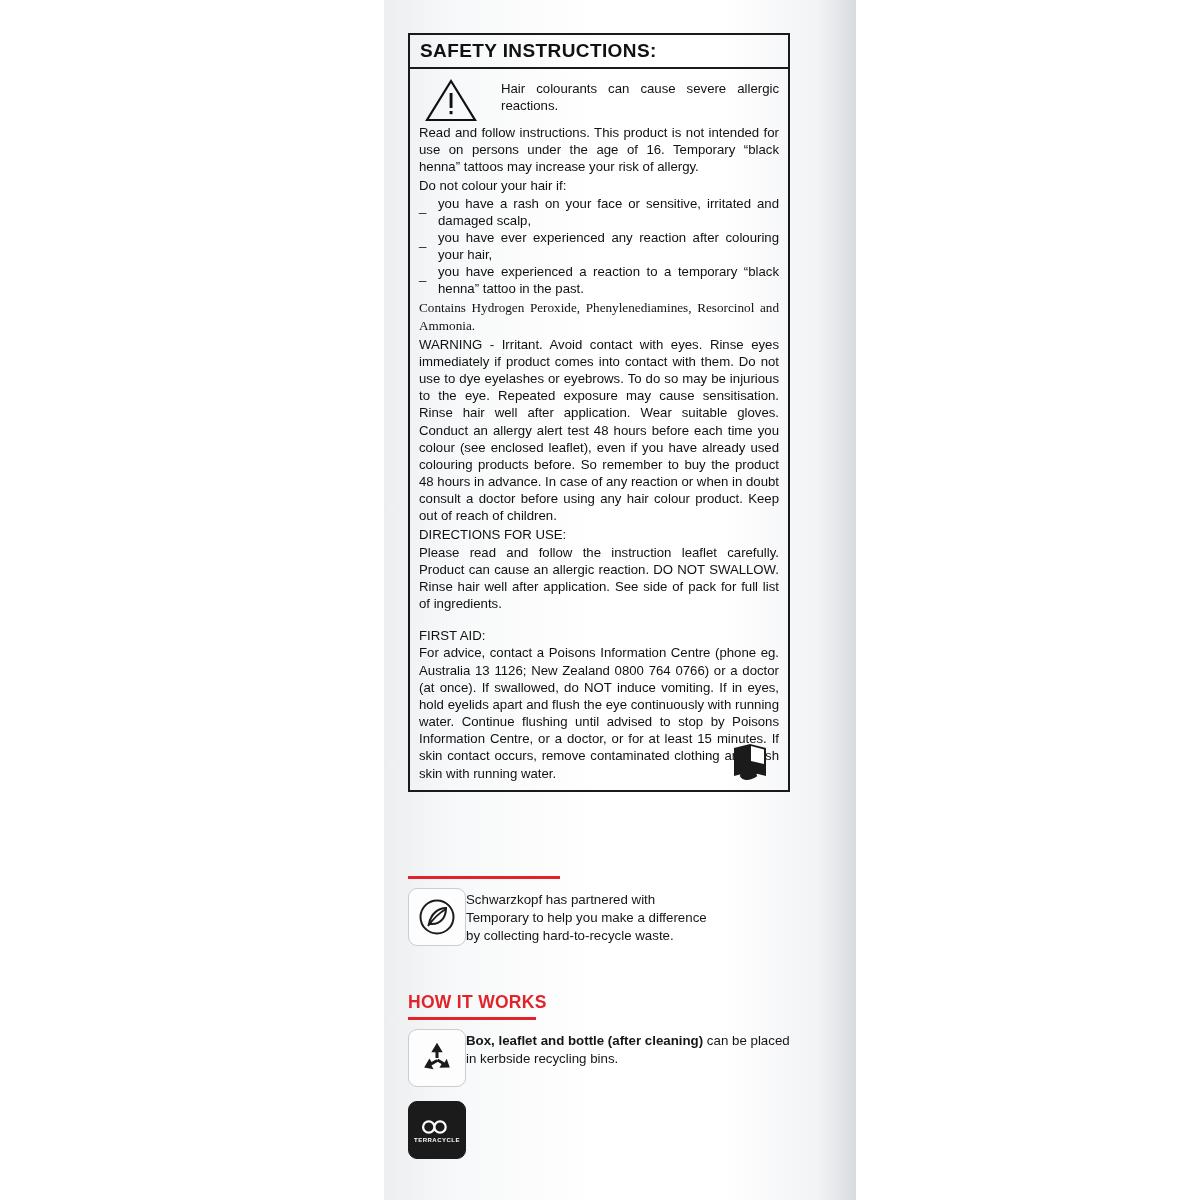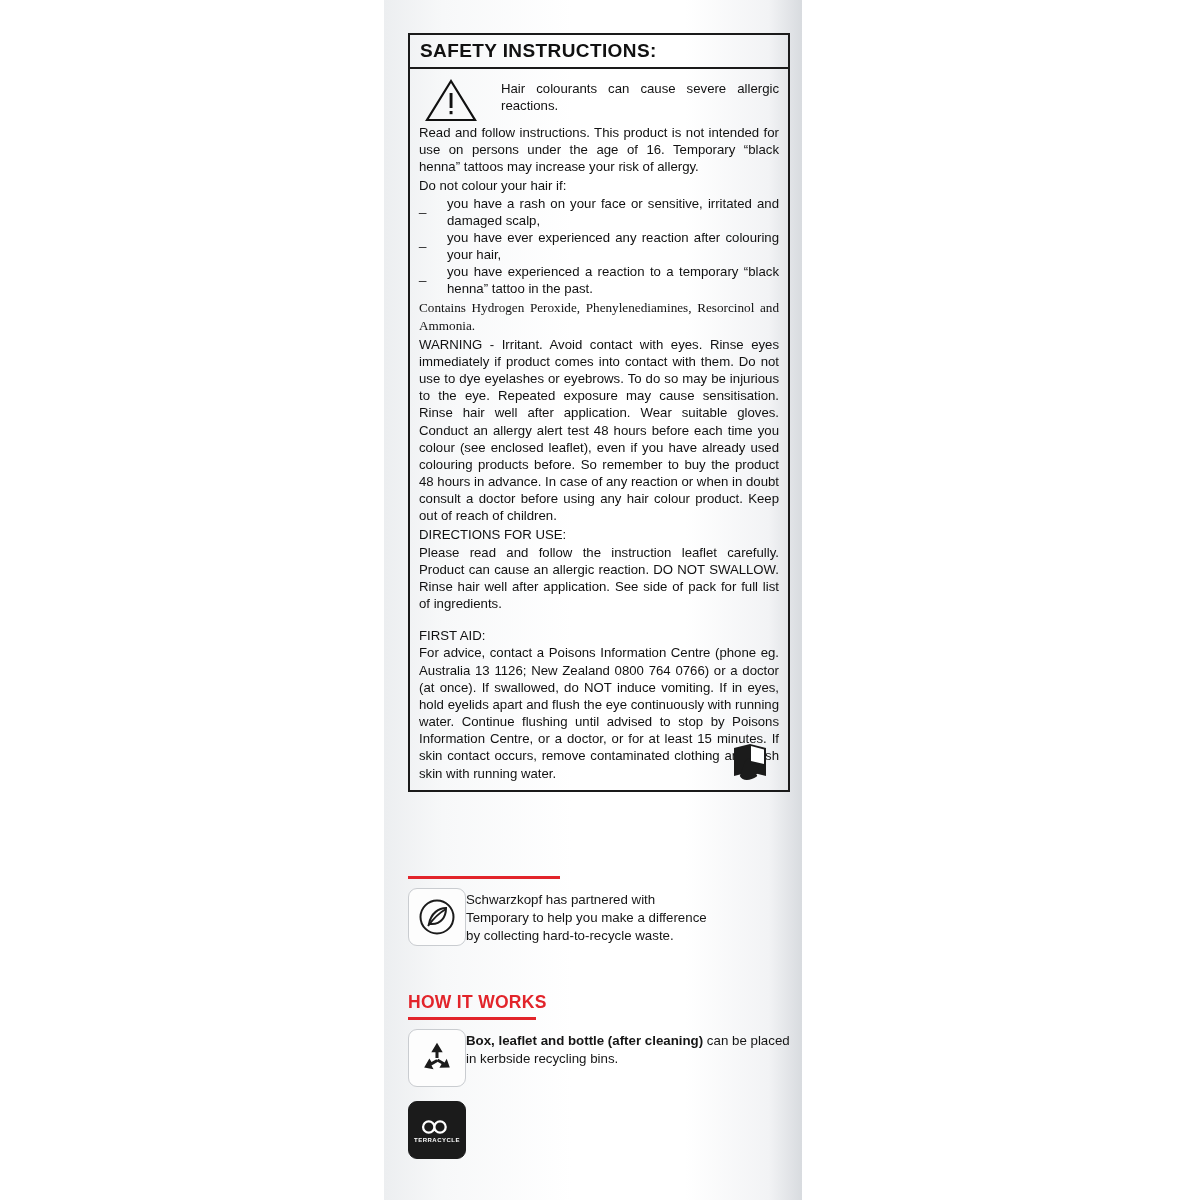--- a/index.html
+++ b/index.html
@@ -17,21 +17,21 @@
     position: relative;
     width: 1200px;
     height: 1200px;
     background: #ffffff;
   }
   
   .panel {
     position: absolute;
     left: 384px;
     top: 0;
-    width: 418px;
+    width: 472px;
     height: 1200px;
     background: linear-gradient(90deg, #eceef0 0%, #f7f8f9 14%, #ffffff 45%, #ffffff 72%, #f2f3f5 92%, #d8dbdf 100%);
     box-sizing: border-box;
   }
   .panel-inner {
     position: absolute;
     left: 0; top: 0; right: 0; bottom: 0;
     padding: 0;
   }
 
@@ -105,21 +105,20 @@
     top: 3px;
     font-size: 13.2px;
     line-height: 1.30;
   }
   .bullets li .btxt {
     flex: 1 1 auto;
   }
   .justify-block {
     text-align: justify;
     text-justify: inter-word;
-    margin-left: 9px;
   }
   .hand-icon {
     position: absolute;
     right: 20px;
     bottom: 6px;
     width: 40px;
     height: 42px;
   }
 
   

